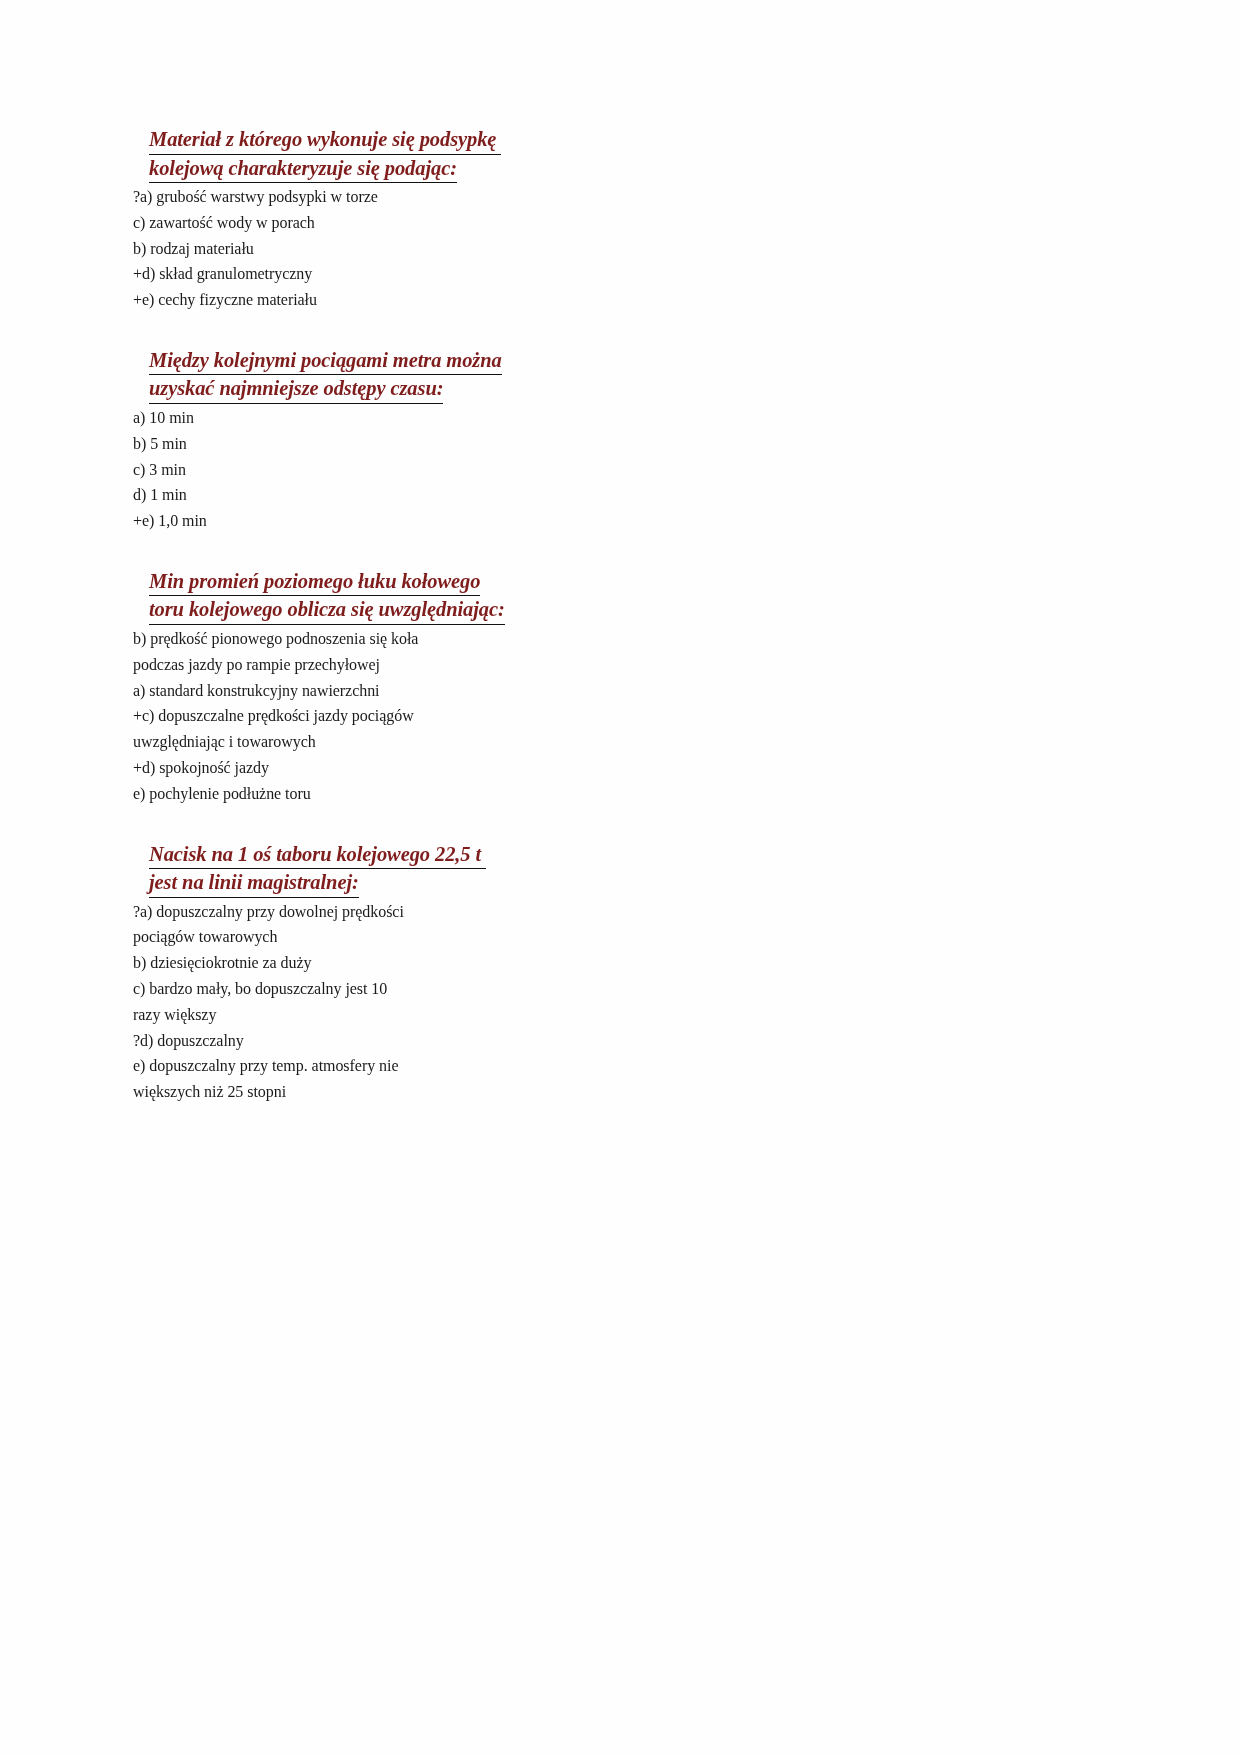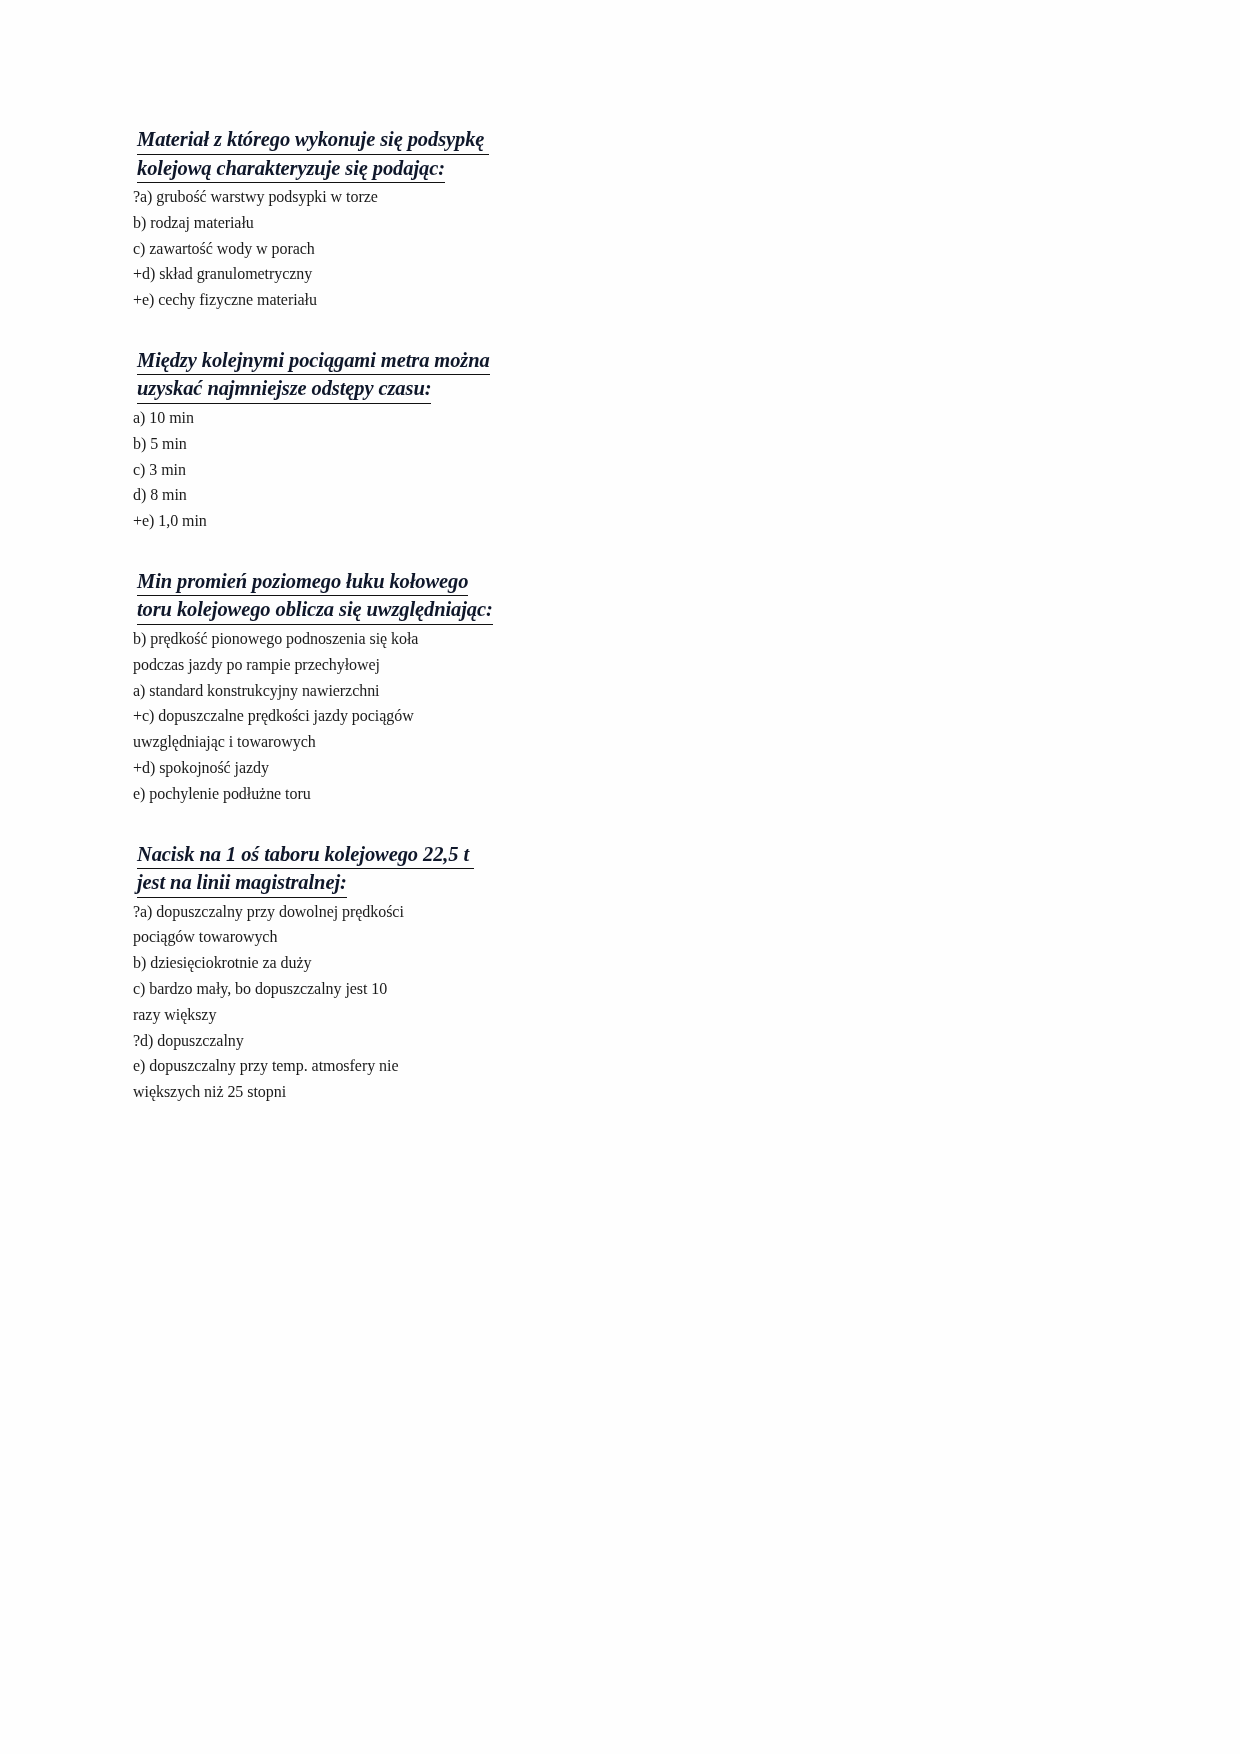--- a/index.html
+++ b/index.html
@@ -35,22 +35,22 @@
     margin: 0 0 34px 0;
   }
   .qblock:last-child { margin-bottom: 0; }
 
   .q-heading {
     font-weight: bold;
     font-style: italic;
     font-size: 20.5px;
     line-height: 26.5px;
     letter-spacing: -0.1px;
-    margin: 0 0 1px 4px;
-    color: #0f172a;
+    margin: 0 0 1px 16px;
+    color: #7f1d1d;
   }
   .q-heading .hline {
     display: inline-block;
     border-bottom: 1.6px solid #121212;
     padding-bottom: 1px;
     white-space: pre;
   }
   .answers {
     margin: 0;
     padding: 0;
@@ -72,37 +72,37 @@
 <div class="page">
   <div class="content">
 
     <div class="qblock">
       <div class="q-heading">
         <span class="hline">Materiał z którego wykonuje się podsypkę </span><br>
         <span class="hline">kolejową charakteryzuje się podając:</span>
       </div>
       <ul class="answers">
         <li class="answer">?a) grubość warstwy podsypki w torze</li>
+        <li class="answer">c) zawartość wody w porach</li>
         <li class="answer">b) rodzaj materiału</li>
-        <li class="answer">c) zawartość wody w porach</li>
         <li class="answer">+d) skład granulometryczny</li>
         <li class="answer">+e) cechy fizyczne materiału</li>
       </ul>
     </div>
 
     <div class="qblock">
       <div class="q-heading">
         <span class="hline">Między kolejnymi pociągami metra można</span><br>
         <span class="hline">uzyskać najmniejsze odstępy czasu:</span>
       </div>
       <ul class="answers">
         <li class="answer">a) 10 min</li>
         <li class="answer">b) 5 min</li>
         <li class="answer">c) 3 min</li>
-        <li class="answer">d) 8 min</li>
+        <li class="answer">d) 1 min</li>
         <li class="answer">+e) 1,0 min</li>
       </ul>
     </div>
 
     <div class="qblock">
       <div class="q-heading">
         <span class="hline">Min promień poziomego łuku kołowego</span><br>
         <span class="hline">toru kolejowego oblicza się uwzględniając:</span>
       </div>
       <ul class="answers">

